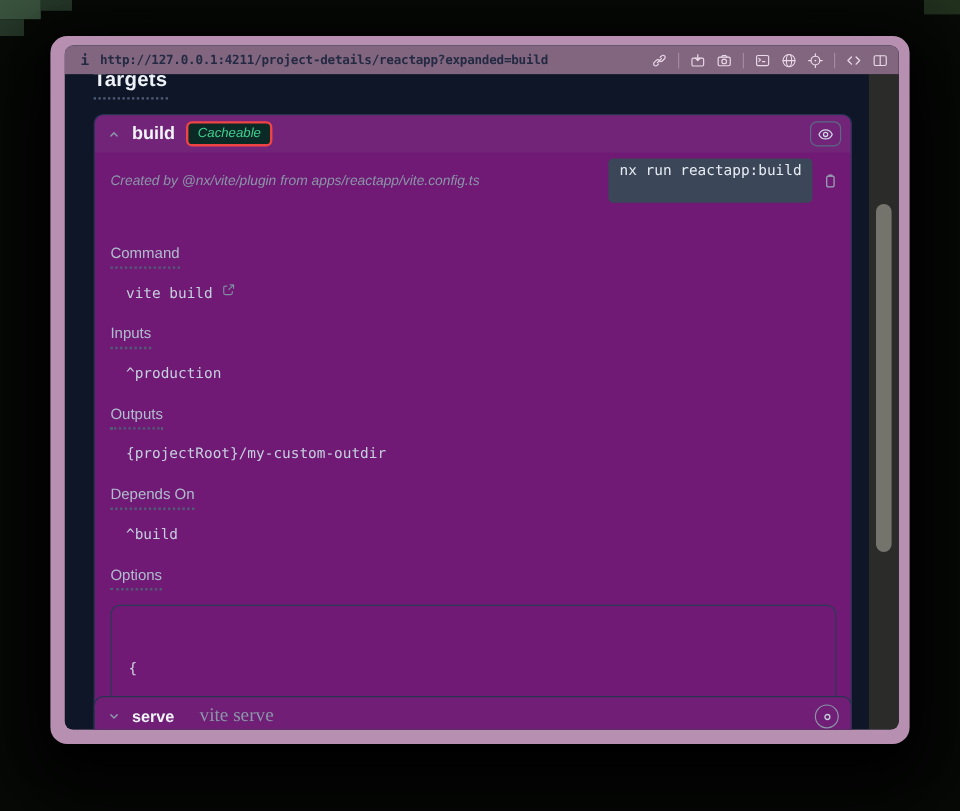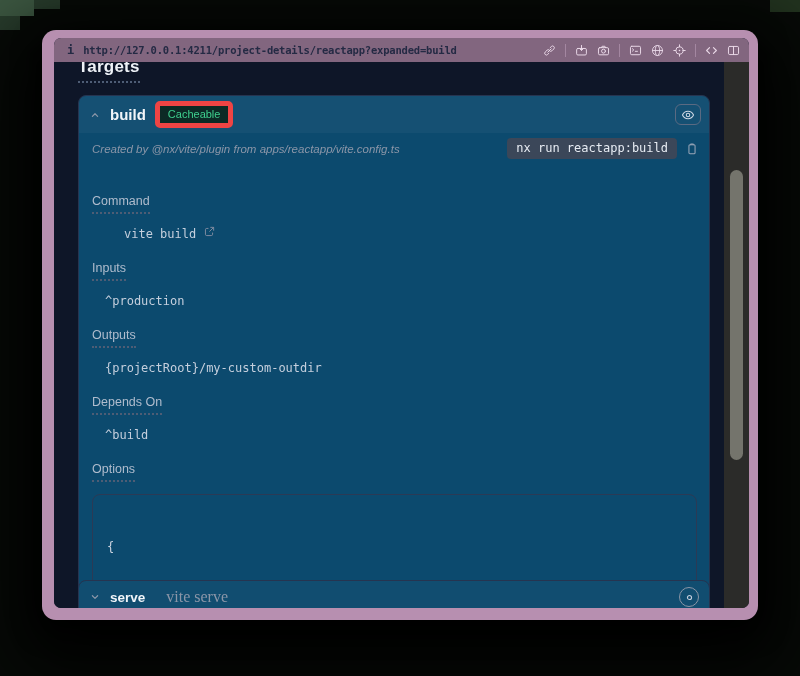--- a/index.html
+++ b/index.html
@@ -56,60 +56,60 @@
   }
 
   .dotted { display:inline-block; border-bottom:2px dotted #4e5d75; padding-bottom:4px; }
 
   .targets-heading {
     margin-top:-5px; font-size:17px; font-weight:700; color:#eef2f7; letter-spacing:0.2px;
   }
 
   
   .card {
-    margin-top:12px; background:#0c4a6e;
+    margin-top:12px; background:#701a75;
     border:1px solid #263450; border-radius:8px;
   }
   .card-header {
     display:flex; align-items:center; gap:9px;
     padding:5px 8px 5px 10px; background:rgba(148,163,184,0.07);
     border-radius:7px 7px 0 0; cursor:pointer;
   }
   .chev { color:#8b96a8; display:flex; }
   .chev svg { width:12px; height:12px; }
   .tname { font-size:15px; font-weight:700; color:#f1f5f9; }
   .badge {
     font-size:11px; color:#3ecf8e; background:#0c2a25;
-    border:5px solid #ef4444; border-radius:5px; padding:2px 8px 3px;
+    border:2px solid #ef4444; border-radius:5px; padding:2px 8px 3px;font-style:italic;
   }
   .eye-btn {
     margin-left:auto; width:26px; height:21px; border:1px solid #5b6a82;
     border-radius:6px; display:flex; align-items:center; justify-content:center;
     color:#cdd7e4; cursor:pointer; background:transparent;
   }
   .eye-btn svg { width:14px; height:14px; }
 
   .created-row { display:flex; align-items:center; gap:28px; padding:5px 10px 10px 13px; }
   .created { font-style:italic; font-size:11.5px; color:#8b96a8; }
   .chip-wrap { margin-left:auto; display:flex; align-items:center; gap:8px; }
   .chip {
     font-family:"DejaVu Sans Mono", monospace; font-size:12px; color:#e7ecf3;
-    background:#3b4759; padding:3px 9px 4px; border-radius:4px; white-space:nowrap;
+    background:#3b4759; padding:3px 9px 20px; border-radius:4px; white-space:nowrap;
   }
   .copy-btn { color:#9aa6b8; display:flex; cursor:pointer; background:none; border:none; }
   .copy-btn svg { width:14px; height:14px; }
 
   .card-body { padding:2px 12px 12px 13px; }
   .sec-label { font-size:12.5px; color:#b0bccd; margin-top:18px; }
   .sec-label:first-child { margin-top:23px; }
   .sec-items {
     margin:11px 0 0 13px; font-family:"DejaVu Sans Mono", monospace;
     font-size:12px; line-height:18px; color:#c5cfdd;
   }
-  .cmd-line { display:flex; align-items:flex-start; gap:7px; cursor:pointer;margin-left:19px; }
+  .cmd-line { display:flex; align-items:flex-start; gap:7px; cursor:pointer; }
   .ext-link { color:#7f8ba0; display:flex; }
   .ext-link svg { width:13px; height:13px; }
   .dep-key { font-weight:700; }
   .dep-val { margin-left:7px; }
 
   .options-box {
     margin-top:12px; border:1px solid #2b3a55; border-radius:8px;
     padding:10px 14px; font-family:"DejaVu Sans Mono", monospace;
     font-size:12px; line-height:17px; color:#ccd4e0; white-space:pre;
   }

